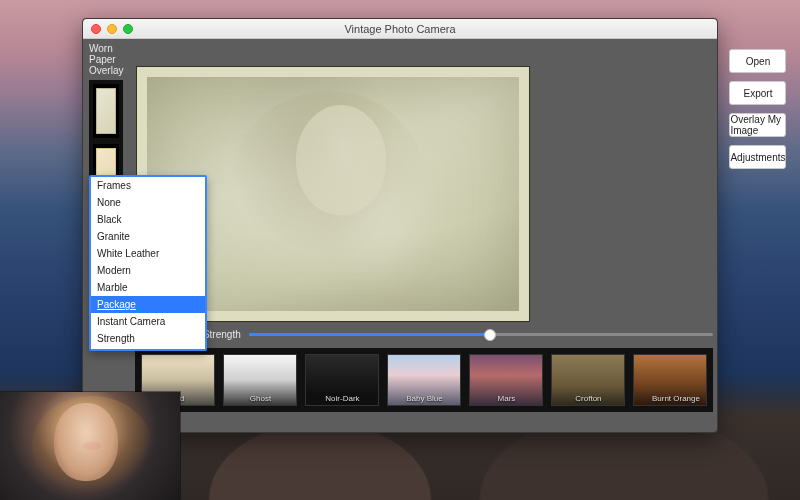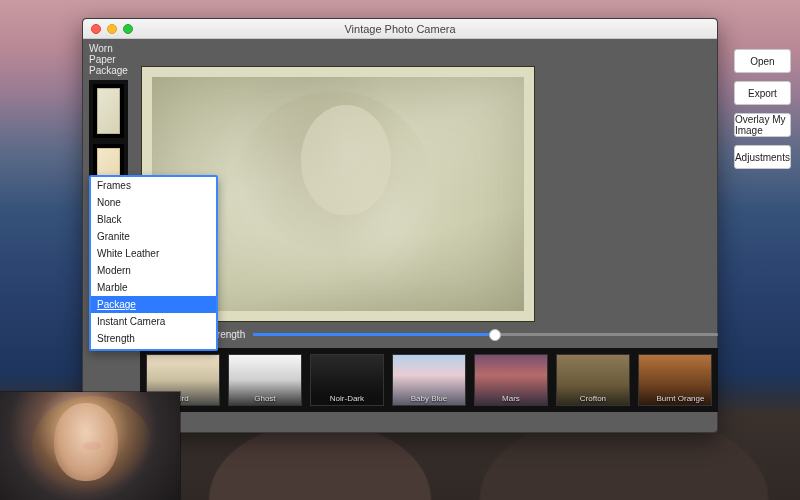--- a/index.html
+++ b/index.html
@@ -35,21 +35,21 @@
   .title { position: absolute; left: 0; right: 0; text-align: center; font-size: 11px; color: #444; pointer-events: none; }
   .content { flex: 1; display: flex; position: relative; }
   
   .side { width: 108px; padding: 4px 6px 6px 6px; display: flex; flex-direction: column; gap: 2px; position: relative; }
   .side-label { color: #e8e8e8; font-size: 10px; margin-bottom: 2px; }
   .thumb-col { background: #111; display: flex; flex-direction: column; gap: 6px; padding: 4px; }
   .thumb { width: 100%; height: 54px; background: #000; display: flex; align-items: center; justify-content: center; }
   .paper1 { width: 74%; height: 86%; background: linear-gradient(135deg,#e9e6d1,#d6d3b6); border: 1px solid #b8b692; }
   .paper2 { width: 74%; height: 86%; background: linear-gradient(135deg,#f2e7cc,#e7d6aa); border: 1px solid #d6c38c; }
   .frames-list {
-    position: absolute; left: 6px; top: 136px; width: 129px; max-height: 176px;
+    position: absolute; left: 6px; top: 136px; width: 118px; max-height: 176px;
     background: #fff; border: 2px solid #3a86ff; border-radius: 2px;
     overflow: hidden; box-shadow: 0 4px 10px rgba(0,0,0,.35); z-index: 5;
   }
   .frames-list .opt { padding: 2px 6px; font-size: 10px; color: #222; line-height: 13px; white-space: nowrap; cursor: default; }
   .frames-list .opt.selected { background: #2f7bff; color: #fff; text-decoration: underline; }
   
   .center { flex: 1; display: flex; flex-direction: column; padding: 28px 8px 6px 8px; gap: 8px; }
   .preview {
     width: 392px; height: 254px; align-self: flex-start;
     background: linear-gradient(160deg,#bfc0a2,#d4d5bb 40%,#cfcfb2 70%,#b6b798);
@@ -113,21 +113,21 @@
         <div class="tl red"></div>
         <div class="tl yel"></div>
         <div class="tl grn"></div>
       </div>
       <div class="title">Vintage Photo Camera</div>
     </div>
 
     <div class="content">
 
       <div class="side">
-        <div class="side-label">Worn Paper Package</div>
+        <div class="side-label">Worn Paper Overlay</div>
         <div class="thumb-col">
           <div class="thumb">
               <div class="paper1"></div>
             </div>
           <div class="thumb">
               <div class="paper2"></div>
             </div>
         </div>
 
         <div class="frames-list" id="frames-list">

